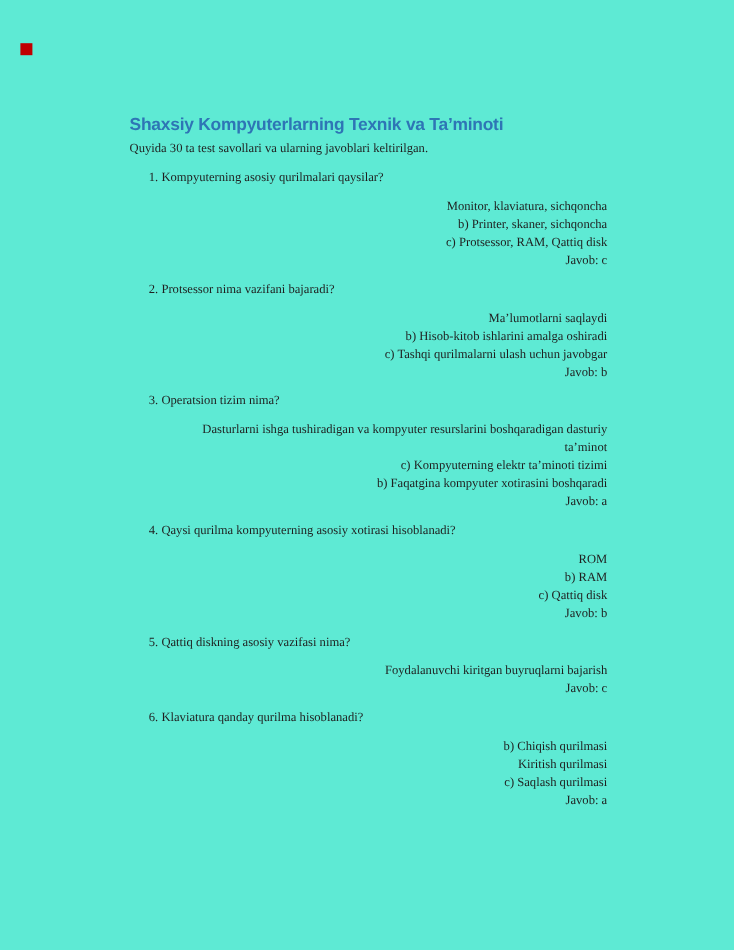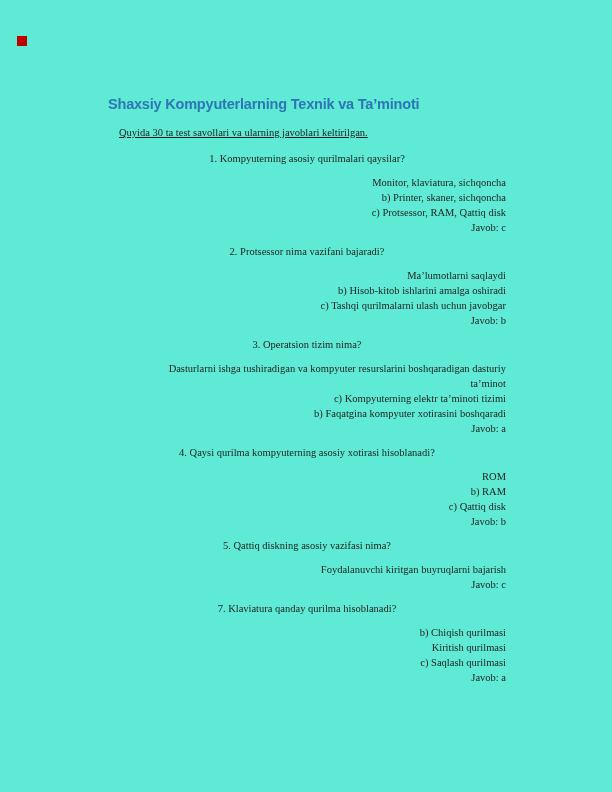--- a/index.html
+++ b/index.html
@@ -31,29 +31,27 @@
     font-size: 14.5px;
     line-height: 19px;
     letter-spacing: -0.2px;
     color: #2e75b5;
     margin: 0 0 3px 0;
   }
   .intro {
     font-size: 10.5px;
     line-height: 15px;
     color: #1f1f1f;
-    margin: 11px;
-    text-decoration: underline;
+    margin: 0;
   }
   .question {
     font-size: 10.5px;
     line-height: 15px;
     color: #1f1f1f;
-    margin: 9px 0 0 0;
-    text-align: center;
+    margin: 9px 0 0 16px;
   }
   .options {
     margin: 9px 0 0 36px;
     font-size: 10.5px;
     line-height: 15px;
     color: #1f1f1f;
   }
   .option, .answer {
     margin: 0;
     text-align: right;
@@ -111,21 +109,21 @@
 
     <div class="qblock">
       <p class="question">5. Qattiq diskning asosiy vazifasi nima?</p>
       <div class="options">
         <p class="option">Foydalanuvchi kiritgan buyruqlarni bajarish</p>
         <p class="answer">Javob: c</p>
       </div>
     </div>
 
     <div class="qblock">
-      <p class="question">7. Klaviatura qanday qurilma hisoblanadi?</p>
+      <p class="question">6. Klaviatura qanday qurilma hisoblanadi?</p>
       <div class="options">
         <p class="option">b) Chiqish qurilmasi</p>
         <p class="option">Kiritish qurilmasi</p>
         <p class="option">c) Saqlash qurilmasi</p>
         <p class="answer">Javob: a</p>
       </div>
     </div>
   </div>
 </div>
 

